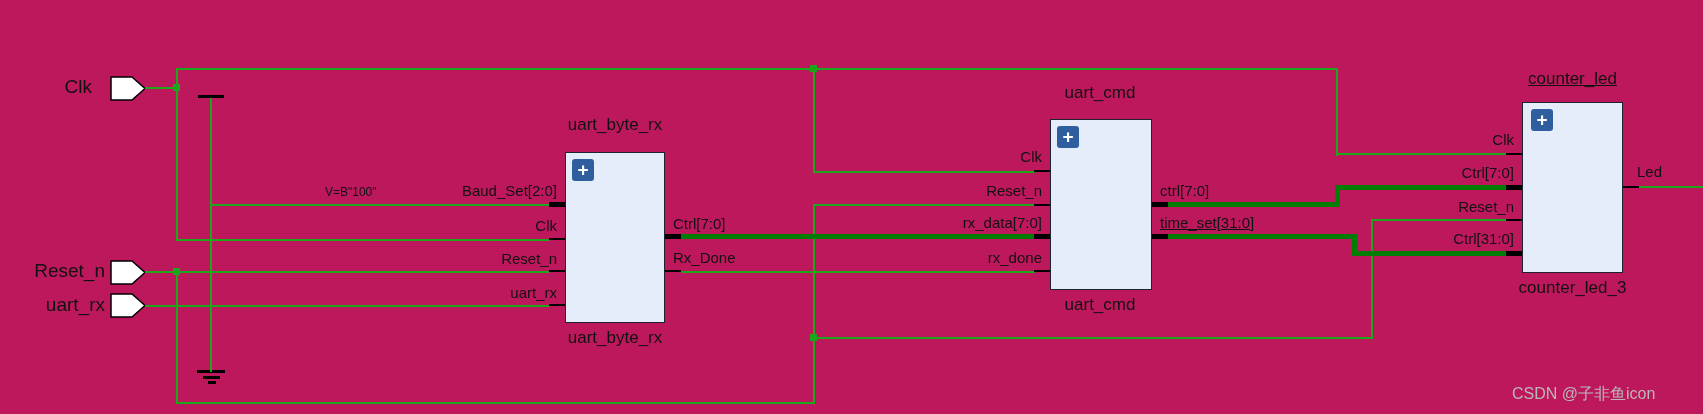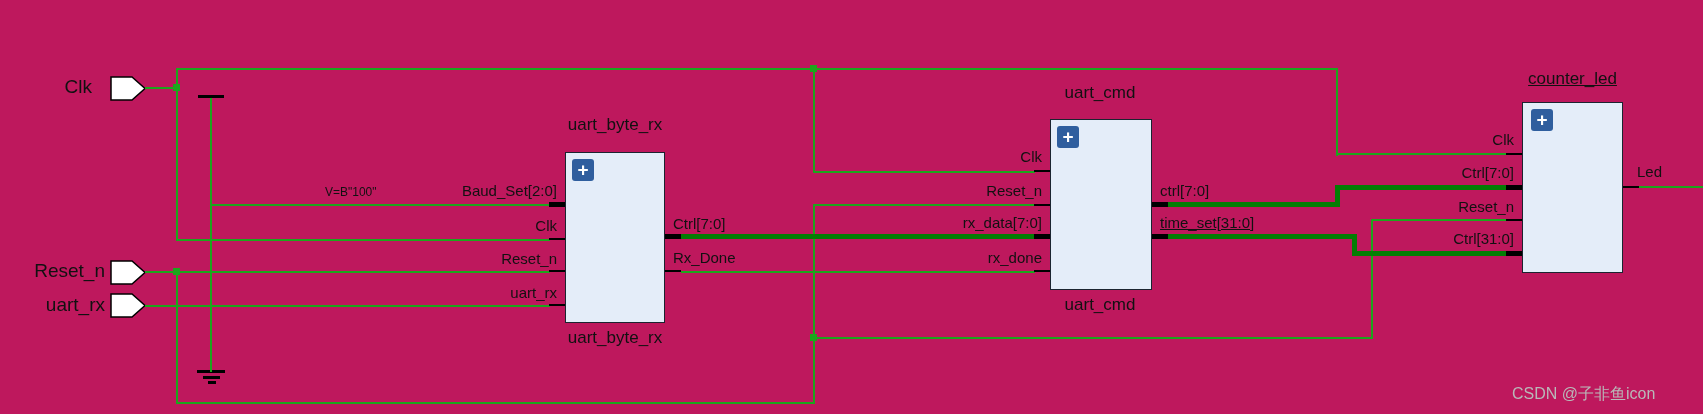--- a/index.html
+++ b/index.html
@@ -138,20 +138,21 @@
   <span class="lbl pin-lbl right abs" style="left:912px;top:148px;width:130px;">Clk</span>
   <span class="lbl pin-lbl right abs" style="left:912px;top:182px;width:130px;">Reset_n</span>
   <span class="lbl pin-lbl right abs" style="left:912px;top:214px;width:130px;">rx_data[7:0]</span>
   <span class="lbl pin-lbl right abs" style="left:912px;top:249px;width:130px;">rx_done</span>
   <span class="lbl pin-lbl abs" style="left:1160px;top:182px;">ctrl[7:0]</span>
   <span class="lbl pin-lbl abs" style="left:1160px;top:214px;text-decoration:underline;">time_set[31:0]</span>
 
   <span class="lbl title-lbl abs" style="left:1495px;top:69px;width:155px;text-decoration:underline;">counter_led</span>
   <div class="block" style="left:1522px;top:102px;width:101px;height:171px;"></div>
   <div class="plus" style="left:1531px;top:109px;">+</div>
+  <span class="lbl title-lbl abs" style="left:1490px;top:278px;width:165px;">counter_led_3</span>
   <span class="lbl pin-lbl right abs" style="left:1384px;top:131px;width:130px;">Clk</span>
   <span class="lbl pin-lbl right abs" style="left:1384px;top:164px;width:130px;">Ctrl[7:0]</span>
   <span class="lbl pin-lbl right abs" style="left:1384px;top:198px;width:130px;">Reset_n</span>
   <span class="lbl pin-lbl right abs" style="left:1384px;top:230px;width:130px;">Ctrl[31:0]</span>
   <span class="lbl pin-lbl abs" style="left:1637px;top:163px;">Led</span>
 
   <span class="lbl wm abs" style="left:1512px;top:384px;">CSDN @子非鱼icon</span>
 
 </div>
 

